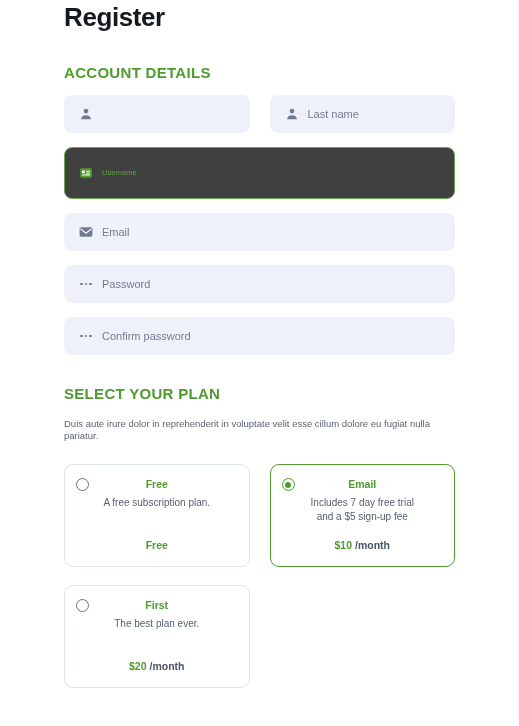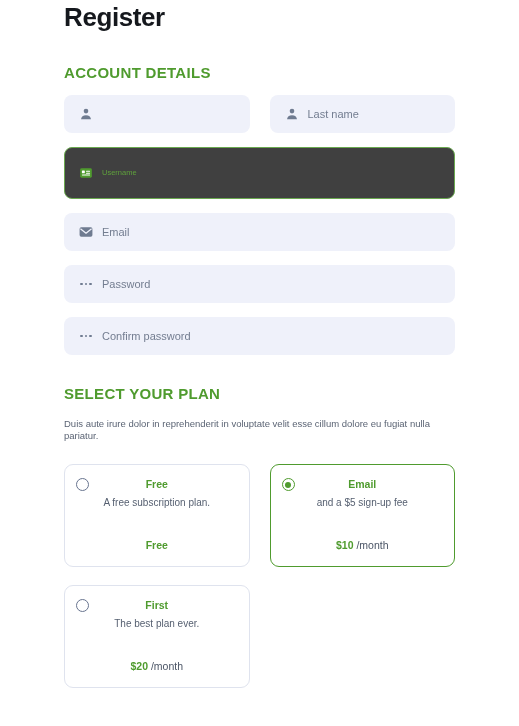--- a/index.html
+++ b/index.html
@@ -182,21 +182,21 @@
   }
   .plan-price {
     font-size: 10.5px;
     line-height: 13px;
     font-weight: bold;
     color: #4f9b2e;
     padding-bottom: 4px;
   }
   .plan-price .per {
     color: #4a5465;
-    font-weight: normal;
+    font-weight: bold;
   }
 </style>
 </head>
 <body>
 
 <div class="page">
 
   <h1 class="page-title">Register</h1>
 
   <div class="section-heading">ACCOUNT DETAILS</div>
@@ -302,20 +302,21 @@
         <span>Free</span><span class="per"></span>
       </div>
     </div>
 
     <div class="plan-card selected">
       <span class="radio">
           <span class="radio-dot"></span>
         </span>
       <div class="plan-name">Email</div>
       <div class="plan-desc">
+        <div>Includes 7 day free trial</div>
         <div>and a $5 sign-up fee</div>
       </div>
       <div class="plan-price">
         <span>$10</span> <span class="per">/month</span>
       </div>
     </div>
 
 
     <div class="plan-card">
       <span class="radio"></span>

